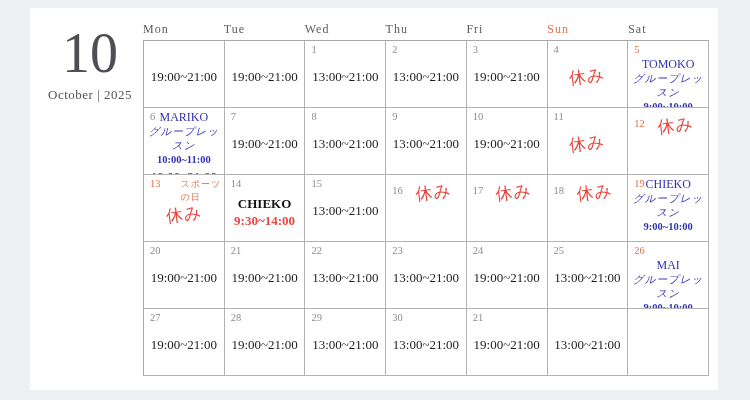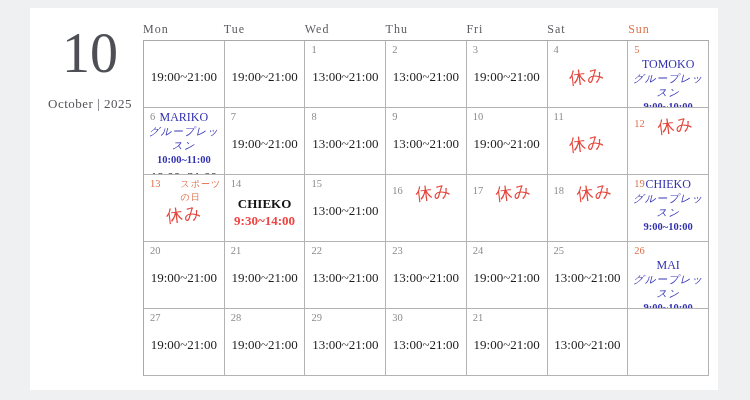--- a/index.html
+++ b/index.html
@@ -15,21 +15,21 @@
     background:#ffffff;
   }
   
   .title-block {
     position:absolute; left:6px; top:14px; width:108px; text-align:center;
   }
   .month-num {
     font-size:56px; line-height:62px; color:#4e4f55; font-weight:400;
   }
   .month-sub {
-    font-size:13px; color:#54555b; letter-spacing:0.5px; margin-top:12px;
+    font-size:13px; color:#54555b; letter-spacing:0.5px; margin-top:3px;
   }
   
   .cal { position:absolute; left:113px; top:14px; width:566px; }
   .dow-row {
     display:grid; grid-template-columns:repeat(7,1fr); height:18px;
   }
   .dow {
     font-size:12px; color:#5a5b60; letter-spacing:1px;
   }
   .dow.sun { color:#e0714d; }
@@ -75,22 +75,22 @@
     <div class="month-sub">October | 2025</div>
   </div>
 
   <div class="cal">
     <div class="dow-row" id="dow-row">
         <div class="dow">Mon</div>
         <div class="dow">Tue</div>
         <div class="dow">Wed</div>
         <div class="dow">Thu</div>
         <div class="dow">Fri</div>
+        <div class="dow sun">Sun</div>
         <div class="dow">Sat</div>
-        <div class="dow sun">Sun</div>
       </div>
     <div class="grid" id="grid">
         <div class="cell">
           <div class="date-row"></div>
           <div class="content align-center">
             <div class="line time">19:00~21:00</div>
           </div>
         </div>
         <div class="cell">
           <div class="date-row"></div>

